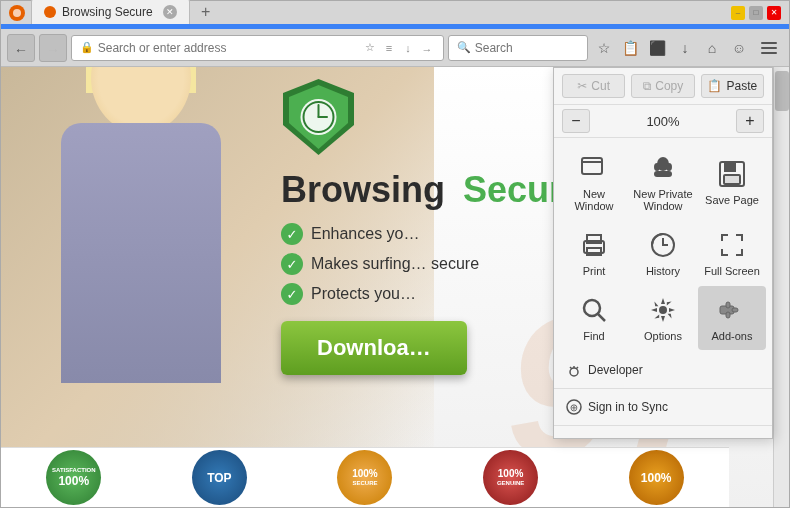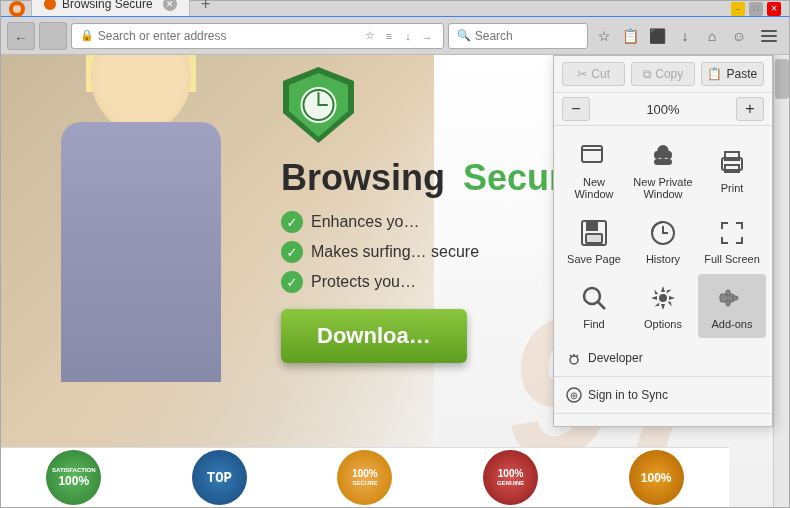--- a/index.html
+++ b/index.html
@@ -11,25 +11,25 @@
       height: 508px;
       background: #e8e8e8;
       display: flex;
       flex-direction: column;
       border: 1px solid #aaa;
     }
 
     
     .title-bar {
       background: #d6d6d6;
-      height: 16px;
+      height: 28px;
       display: flex;
       align-items: center;
       padding: 0 8px;
-      border-bottom: 1px solid #3b82f6;
+      border-bottom: 5px solid #3b82f6;
     }
     .browser-icon {
       width: 16px;
       height: 16px;
       background: #e66000;
       border-radius: 50%;
       margin-right: 6px;
       display: flex; align-items: center; justify-content: center;
     }
     .browser-icon svg { width: 10px; height: 10px; }
@@ -582,21 +582,21 @@
       </div>
 
       <div class="badges-bar">
         <div class="badge badge-green">
           <div style="text-align:center;line-height:1.2;">
             <div style="font-size:6px;">SATISFACTION</div>
             <div style="font-size:12px;font-weight:bold;">100%</div>
           </div>
         </div>
         <div class="badge badge-blue">
-          <div style="font-size:14px;font-weight:bold;font-family:Liberation Mono, monospace;">TOP</div>
+          <div style="font-size:12px;font-weight:bold;">TOP</div>
         </div>
         <div class="badge badge-gold">
           <div style="text-align:center;line-height:1.2;">
             <div style="font-size:10px;font-weight:bold;">100%</div>
             <div style="font-size:6px;">SECURE</div>
           </div>
         </div>
         <div class="badge badge-red">
           <div style="text-align:center;line-height:1.2;">
             <div style="font-size:10px;font-weight:bold;">100%</div>
@@ -656,37 +656,37 @@
               <ellipse cx="20" cy="13" rx="3" ry="4"></ellipse>
               <rect x="5" y="17" width="18" height="6" rx="3"></rect>
             </svg>
           </div>
           <span>New Private Window</span>
         </button>
 
         <button class="menu-item">
           <div class="menu-item-icon">
             <svg viewBox="0 0 28 28" fill="none" stroke="#555" stroke-width="2">
+              <rect x="2" y="2" width="24" height="24" rx="2"></rect>
+              <rect x="6" y="2" width="12" height="10" fill="#555" stroke="none"></rect>
+              <rect x="6" y="15" width="16" height="9" rx="1" fill="#ddd" stroke="#555"></rect>
+            </svg>
+          </div>
+          <span>Save Page</span>
+        </button>
+
+        <button class="menu-item">
+          <div class="menu-item-icon">
+            <svg viewBox="0 0 28 28" fill="none" stroke="#555" stroke-width="2">
               <rect x="4" y="10" width="20" height="12" rx="2"></rect>
               <rect x="7" y="4" width="14" height="8" fill="none" stroke="#555"></rect>
               <rect x="7" y="17" width="14" height="7" fill="none" stroke="#555"></rect>
             </svg>
           </div>
           <span>Print</span>
-        </button>
-
-        <button class="menu-item">
-          <div class="menu-item-icon">
-            <svg viewBox="0 0 28 28" fill="none" stroke="#555" stroke-width="2">
-              <rect x="2" y="2" width="24" height="24" rx="2"></rect>
-              <rect x="6" y="2" width="12" height="10" fill="#555" stroke="none"></rect>
-              <rect x="6" y="15" width="16" height="9" rx="1" fill="#ddd" stroke="#555"></rect>
-            </svg>
-          </div>
-          <span>Save Page</span>
         </button>
 
         <button class="menu-item">
           <div class="menu-item-icon">
             <svg viewBox="0 0 28 28" fill="none" stroke="#555" stroke-width="2">
               <circle cx="14" cy="14" r="11"></circle>
               <polyline points="14,7 14,14 19,14"></polyline>
               <path d="M3,14 A11,11 0 0,1 14,3" stroke="#555" stroke-width="2" marker-end="url(#arrow)"></path>
             </svg>
           </div>

